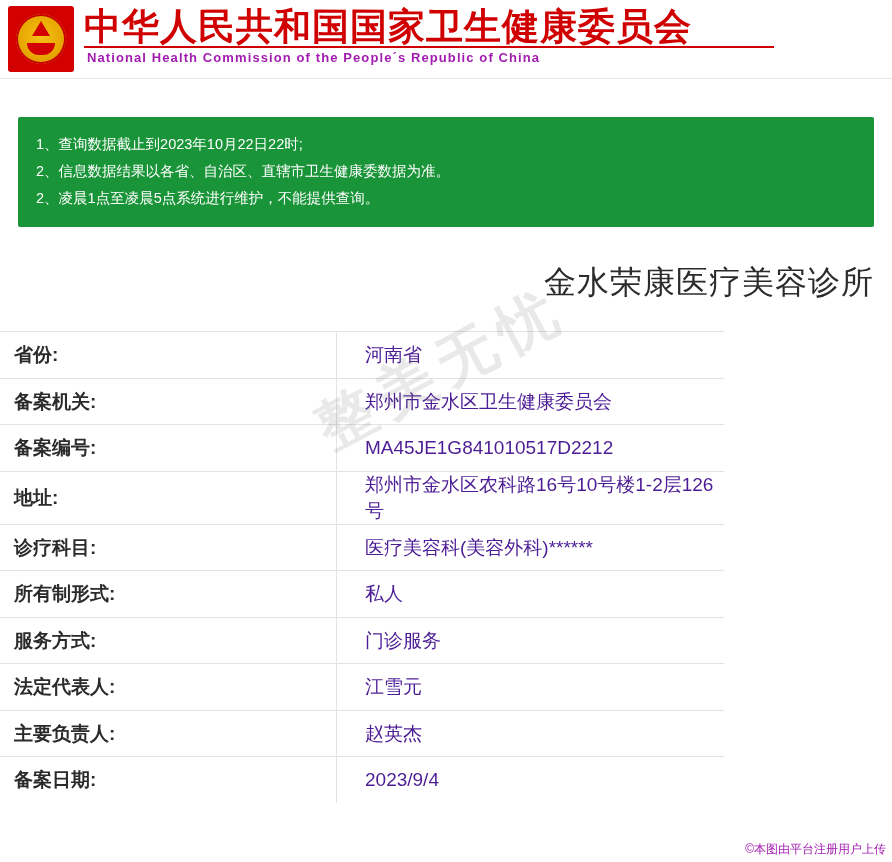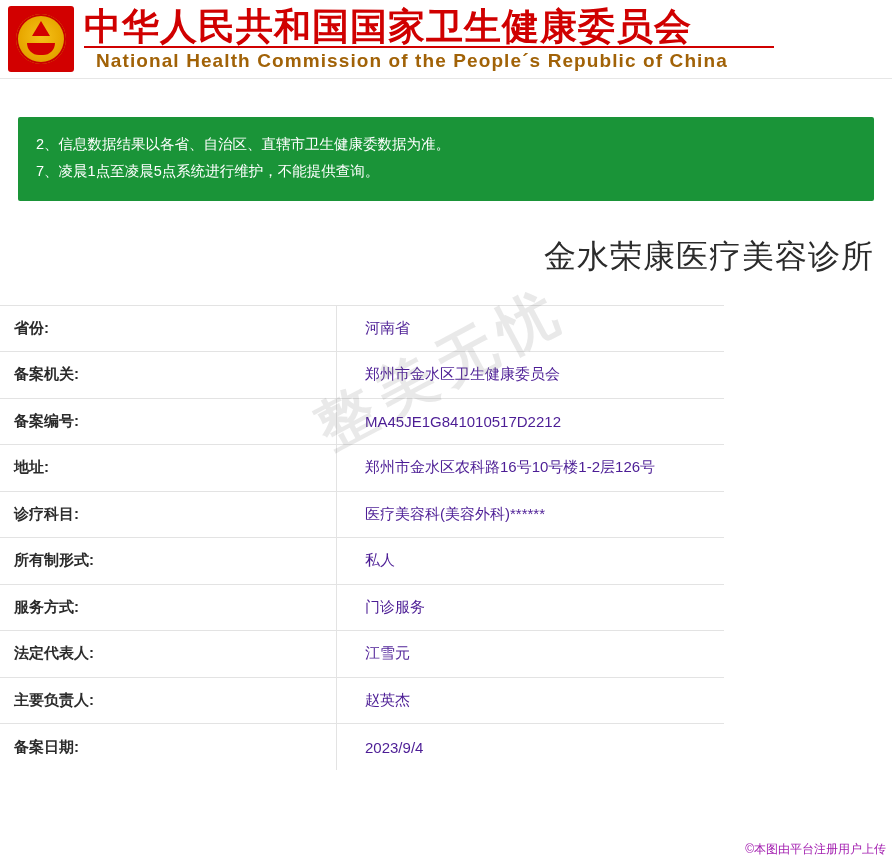--- a/index.html
+++ b/index.html
@@ -75,26 +75,26 @@
     top: 2px;
     font-size: 37px;
     font-weight: bold;
     letter-spacing: 1px;
     color: #d00000;
     font-family: "DejaVu Sans", "Liberation Sans", sans-serif;
     white-space: nowrap;
   }
   .header-title-en {
     position: absolute;
-    left: 96px;
+    left: 87px;
     top: 50px;
-    font-size: 19px;
+    font-size: 13px;
     font-weight: bold;
     letter-spacing: 1.1px;
-    color: #a16207;
+    color: #a21caf;
     white-space: nowrap;
   }
   .header-rule {
     position: absolute;
     left: 84px;
     top: 46px;
     width: 690px;
     height: 2px;
     background: #d00000;
   }
@@ -124,21 +124,21 @@
     color: #2b2b2b;
     letter-spacing: 1px;
     font-family: "DejaVu Sans", "Liberation Sans", sans-serif;
   }
 
   
   .info-table {
     width: 724px;
     border-collapse: collapse;
     table-layout: fixed;
-    font-size: 15px;
+    font-size: 19px;
   }
   .info-table tr {
     height: 46.5px;
   }
   .info-table td {
     border-top: 1px solid #e3e3e3;
     padding: 0 0 0 14px;
     vertical-align: middle;
     background: #ffffff;
   }
@@ -184,22 +184,23 @@
   <div class="emblem">
     <div class="gear"></div>
   </div>
   <div class="header-rule"></div>
   <div class="header-title-zh">中华人民共和国国家卫生健康委员会</div>
   <div class="header-title-en">National Health Commission of the People´s Republic of China</div>
 </div>
 
 <div class="notice-wrap">
   <div class="notice">
+    <div>1、查询数据截止到2023年10月22日22时;</div>
     <div>2、信息数据结果以各省、自治区、直辖市卫生健康委数据为准。</div>
-    <div>7、凌晨1点至凌晨5点系统进行维护，不能提供查询。</div>
+    <div>2、凌晨1点至凌晨5点系统进行维护，不能提供查询。</div>
   </div>
 </div>
 
 <div class="clinic-name">金水荣康医疗美容诊所</div>
 
 <table class="info-table">
   <tbody>
     <tr>
       <td class="label">省份:</td>
       <td class="value">河南省</td>

